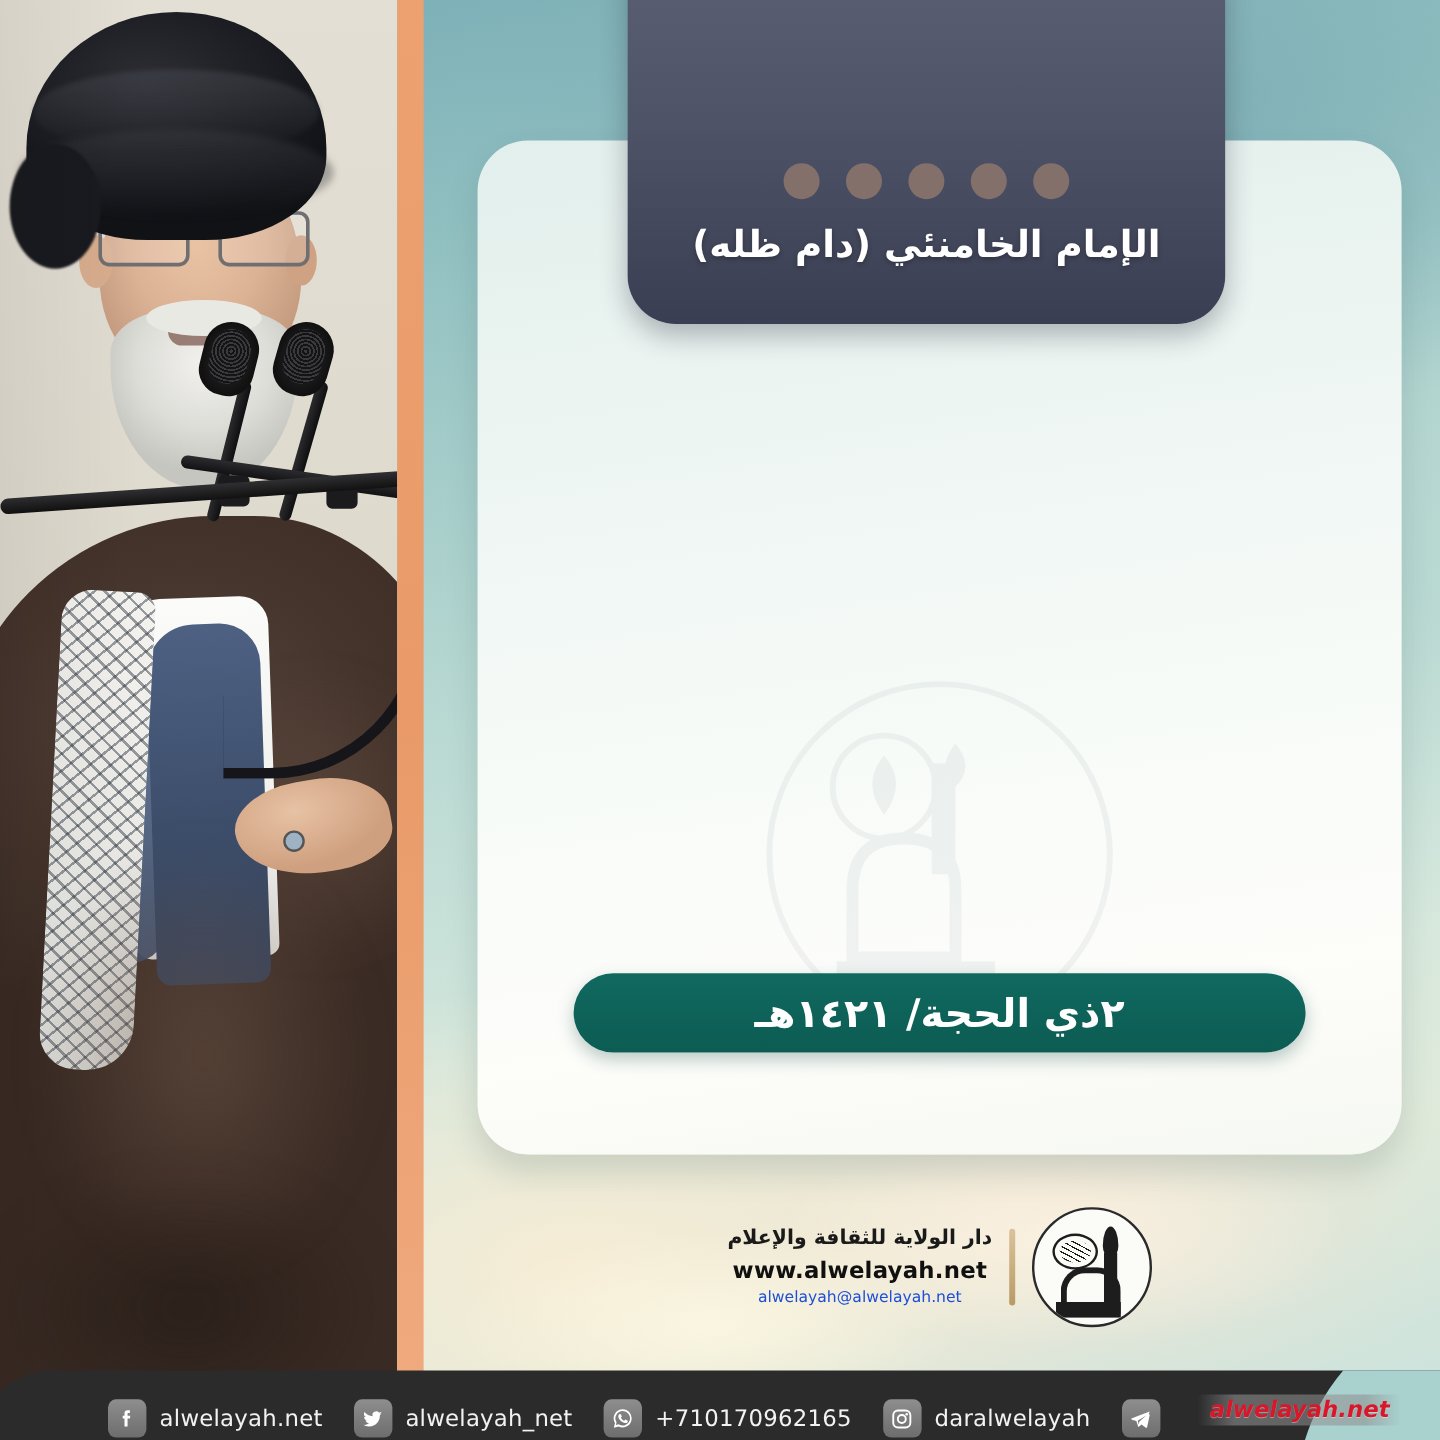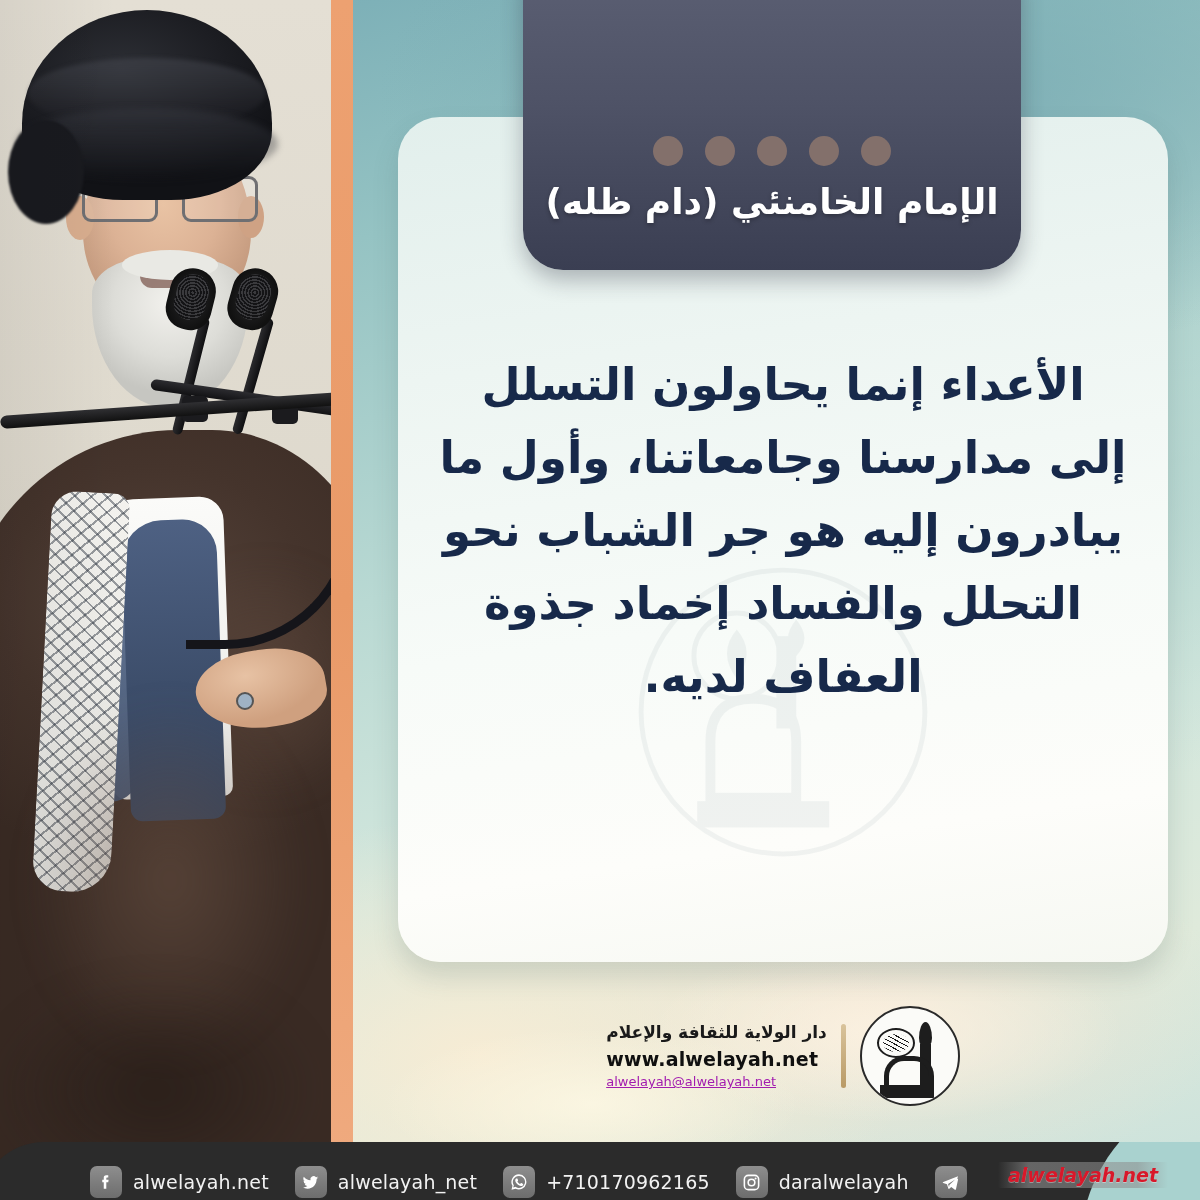--- a/index.html
+++ b/index.html
@@ -109,21 +109,21 @@
     position:absolute;left:523px;top:-30px;width:498px;height:300px;
     border-radius:0 0 40px 40px;
     background:linear-gradient(180deg,#5b5f73 0%,#4e5266 46%,#3a3e52 100%);
     box-shadow:0 10px 22px rgba(40,45,60,.32);
     z-index:6;
   }
   .dots{position:absolute;left:0;right:0;top:166px;display:flex;justify-content:center;gap:22px;}
   .dot{width:30px;height:30px;border-radius:50%;background:#83706b;}
   .tab-title{
     position:absolute;left:0;right:0;bottom:48px;text-align:center;
-    color:#ffffff;font-size:36px;font-weight:700;letter-spacing:.3px;
+    color:#ffffff;font-size:31px;font-weight:700;letter-spacing:.3px;
     font-family:"DejaVu Sans","Liberation Sans",sans-serif;
     text-shadow:0 2px 4px rgba(0,0,0,.28);
   }
 
   
   .card{
     position:absolute;left:398px;top:117px;width:770px;height:845px;
     border-radius:42px;
     background:linear-gradient(172deg,#e2efec 0%,#edf5f2 28%,#f7fbf8 58%,#fdfdfa 82%,#f6f8f2 100%);
     box-shadow:0 14px 26px rgba(60,90,90,.18);
@@ -160,24 +160,24 @@
     width:96px;height:96px;border-radius:50%;
     border:2px solid #2a2a2a;background:#fbfbf8;position:relative;overflow:hidden;flex:0 0 auto;
   }
   .logo-mark .flame{position:absolute;left:57px;top:14px;width:13px;height:26px;background:#1d1d1d;border-radius:50% 50% 46% 46%/62% 62% 38% 38%;}
   .logo-mark .pillar{position:absolute;left:58px;top:36px;width:11px;height:44px;background:#1d1d1d;}
   .logo-mark .arch{position:absolute;left:22px;top:48px;width:40px;height:34px;border:5px solid #1d1d1d;border-bottom:none;border-radius:20px 20px 0 0;}
   .logo-mark .seal{position:absolute;left:15px;top:20px;width:34px;height:26px;border:2px solid #1d1d1d;border-radius:50%;}
   .logo-mark .seal::after{content:"";position:absolute;inset:4px;border-radius:50%;background:repeating-linear-gradient(28deg,#1d1d1d 0 1px,transparent 1px 4px);}
   .logo-mark .base{position:absolute;left:18px;bottom:6px;width:54px;height:13px;background:#1d1d1d;}
   .logo-div{width:5px;height:64px;background:linear-gradient(180deg,#d9c39b,#b99a66);border-radius:3px;flex:0 0 auto;}
-  .logo-text{display:flex;flex-direction:column;align-items:flex-start;direction:ltr;}
+  .logo-text{display:flex;flex-direction:column;align-items:center;direction:ltr;}
   .logo-ar{font-size:17px;color:#1a1a1a;font-weight:700;direction:rtl;line-height:1.5;}
   .logo-site{font-size:19px;color:#101010;font-weight:700;letter-spacing:.2px;line-height:1.4;}
-  .logo-mail{font-size:13px;color:#a21caf;line-height:1.5;text-decoration:underline;}
+  .logo-mail{font-size:13px;color:#1d4ed8;line-height:1.5;}
 
   
   .social-bar{
     position:absolute;left:-20px;top:1142px;width:1240px;height:80px;
     background:#2b2b2b;border-radius:64px 0 0 0;z-index:8;overflow:hidden;
   }
   .social-bar::after{
     content:"";position:absolute;right:-190px;top:-58px;width:330px;height:330px;
     border-radius:50%;background:#a9d2cf;
   }
@@ -268,21 +268,21 @@
   <div class="card">
     <svg class="card-watermark" viewBox="0 0 200 200">
       <circle cx="100" cy="100" r="86" fill="none" stroke="#2b4a5a" stroke-width="3"></circle>
       <circle cx="72" cy="66" r="26" fill="none" stroke="#2b4a5a" stroke-width="3"></circle>
       <path d="M72 50 q12 14 0 30 q-12-16 0-30z" fill="#2b4a5a"></path>
       <rect x="96" y="54" width="12" height="56" fill="#2b4a5a"></rect>
       <path d="M108 44 q10 12 0 22 q-10-10 0-22z" fill="#2b4a5a"></path>
       <path d="M56 118 q0-26 26-26 q26 0 26 26 v34 h-52z" fill="none" stroke="#2b4a5a" stroke-width="6"></path>
       <rect x="48" y="154" width="80" height="16" fill="#2b4a5a"></rect>
     </svg>
-    <div class="quote">الأعداء إنما يحاولون التسلل إلى مدارسنا وجامعاتنا، وأول ما يبادرون إليه هو جر الشباب نحو التحلل والفساد إخماد جذوة العفاف لديه.</div>
+    <div class="date-badge">٢ذي الحجة/ ١٤٢١هـ</div>
   </div>
 
   <div class="logo-row">
     <div class="logo-mark">
       <span class="seal"></span>
       <span class="flame"></span>
       <span class="pillar"></span>
       <span class="arch"></span>
       <span class="base"></span>
     </div>

